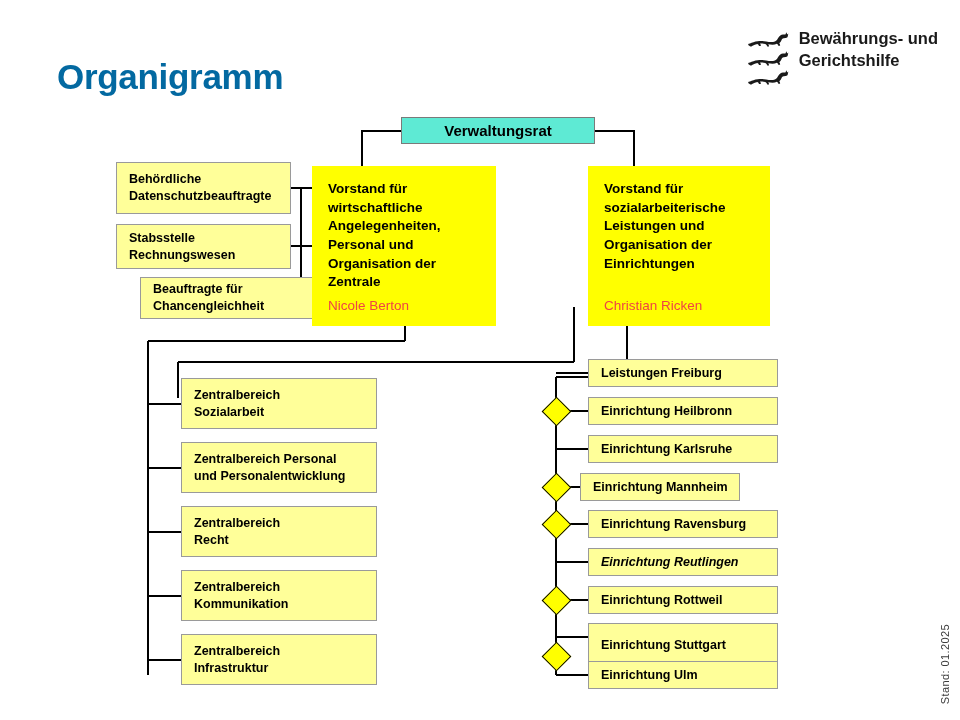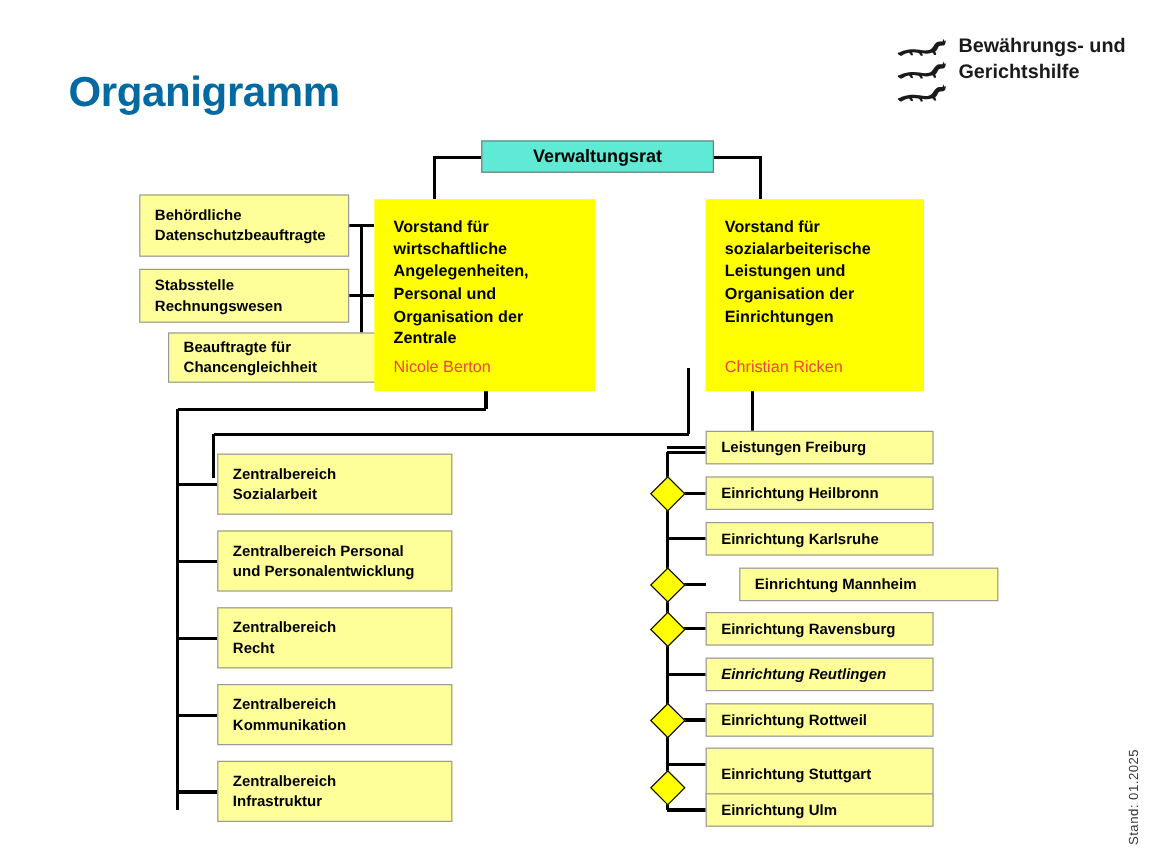--- a/index.html
+++ b/index.html
@@ -266,21 +266,21 @@
 
   <div class="node node-unit" style="left:588px; top:359px; width:190px; height:28px;">
     <span>Leistungen Freiburg</span>
   </div>
   <div class="node node-unit" style="left:588px; top:397px; width:190px; height:28px;">
     <span>Einrichtung Heilbronn</span>
   </div>
   <div class="node node-unit" style="left:588px; top:435px; width:190px; height:28px;">
     <span>Einrichtung Karlsruhe</span>
   </div>
-  <div class="node node-unit" style="left:616px; top:473px; width:216px; height:28px;">
+  <div class="node node-unit" style="left:580px; top:473px; width:160px; height:28px;">
     <span>Einrichtung Mannheim</span>
   </div>
   <div class="node node-unit" style="left:588px; top:510px; width:190px; height:28px;">
     <span>Einrichtung Ravensburg</span>
   </div>
   <div class="node node-unit" style="left:588px; top:548px; width:190px; height:28px;font-style:italic;">
     <span>Einrichtung Reutlingen</span>
   </div>
   <div class="node node-unit" style="left:588px; top:586px; width:190px; height:28px;">
     <span>Einrichtung Rottweil</span>

